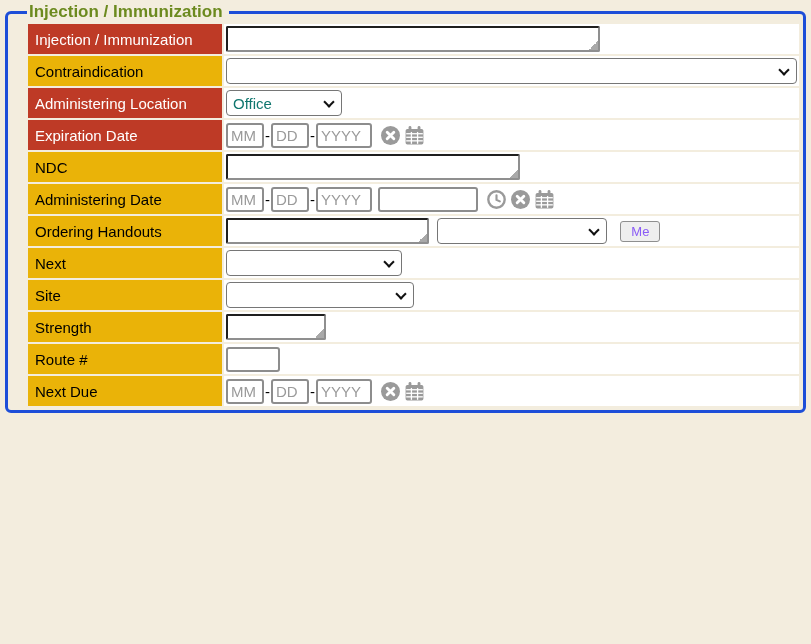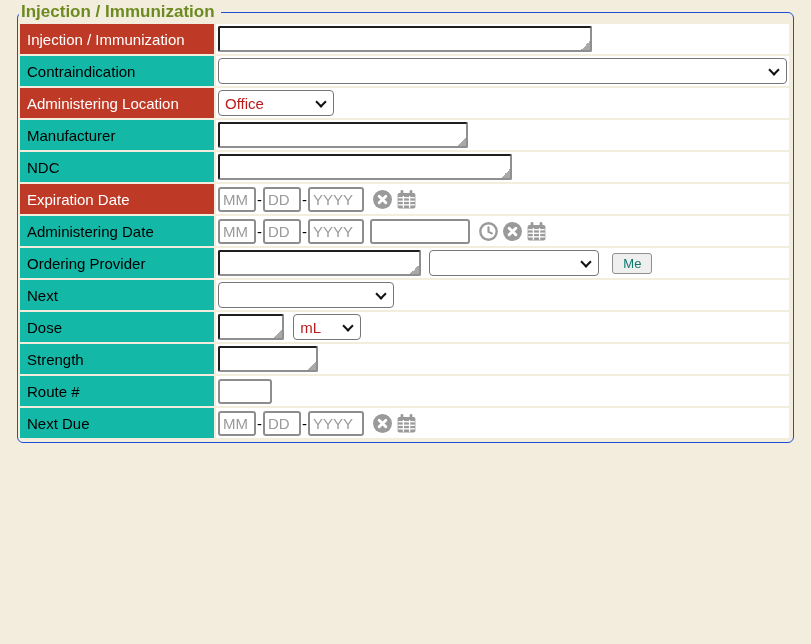--- a/index.html
+++ b/index.html
@@ -5,33 +5,33 @@
   html,body{margin:0;padding:0;}
   body{
     width:811px;height:644px;
     background:#f3edde;
     font-family:"Liberation Sans", sans-serif;
     font-size:15px;color:#000;
     box-sizing:border-box;
     padding:2px 2px 0 2px;
   }
   fieldset{
-    margin:0 15px;
-    border:1px solid #1d4ed8;
+    margin:0 3px;
+    border:3px solid #1d4ed8;
     border-radius:6px;
-    padding:0 2px 2px 0;
+    padding:0 2px 2px 18px;
   }
   legend{
     font-weight:bold;font-size:17px;color:#6c8a1f;
     padding:0 6px 0 2px;margin-left:1px;
   }
   table.form{width:100%;border-collapse:separate;border-spacing:2px;}
   td{vertical-align:middle;}
   td.label{
-    width:180px;background:#14b8a6;
+    width:180px;background:#eab308;
     padding:3px 7px;height:24px;font-size:15px;
   }
   td.label.req{background:#be3a26;color:#fff;}
   td.value{background:#fff;padding:2px 2px;}
   
   .inp{
     box-sizing:border-box;height:26px;
     border:2px solid;border-color:#1f1f1f #8f8f8f #8f8f8f #1f1f1f;
     border-radius:2px;
     background:linear-gradient(to bottom right,transparent 50%,#a9a9a9 50%) right bottom / 9px 9px no-repeat #fff;
@@ -57,34 +57,34 @@
   .sw::after{
     content:"";position:absolute;right:9px;top:50%;
     width:6px;height:6px;margin-top:-5px;
     border-right:2px solid #111;border-bottom:2px solid #111;
     transform:rotate(45deg);pointer-events:none;
   }
   select.sel{
     box-sizing:border-box;height:26px;
     -webkit-appearance:none;appearance:none;
     border:1px solid #767676;border-radius:4px;background:#fff;
-    font:15px "Liberation Sans",sans-serif;color:#b91c1c;
+    font:15px "Liberation Sans",sans-serif;color:#0f766e;
     padding:2px 24px 2px 6px;
   }
   .sw.block{display:block;}
   .sw.block select{width:100%;}
   textarea.cmt{
     box-sizing:border-box;width:392px;height:62px;
     border:1px solid #8a8a8a;border-radius:2px;
     font:15px "Liberation Sans",sans-serif;resize:both;background:#fff;
   }
   .icon{vertical-align:-4px;margin-left:5px;cursor:pointer;}
   .icon.first{margin-left:9px;}
   .me-btn{
-    font:13px "Liberation Sans",sans-serif;color:#0f766e;
+    font:13px "Liberation Sans",sans-serif;color:#8b5cf6;
     background:#efefef;border:1px solid #8f8f8f;border-radius:3px;
     padding:2px 10px;margin-left:9px;vertical-align:middle;cursor:pointer;
   }
   a.vis{color:#000;text-decoration:underline;}
 </style>
 </head>
 <body>
 
 <fieldset>
   <legend>Injection / Immunization</legend>
@@ -110,29 +110,20 @@
       <td class="value">
         <span class="sw">
           <select class="sel" style="width:116px">
             <option>Office</option>
           </select>
         </span>
       </td>
     </tr>
 
 
-    <tr>
-      <td class="label">Manufacturer</td>
-      <td class="value"><input class="inp" style="width: 250px;"></td>
-    </tr>
-
-    <tr>
-      <td class="label">NDC</td>
-      <td class="value"><input class="inp" style="width: 294px;"></td>
-    </tr>
 
     <tr>
       <td class="label req">Expiration Date</td>
       <td class="value">
         <input class="date" placeholder="MM" style=""><span class="sep">-</span><input class="date" placeholder="DD" style=""><span class="sep">-</span><input class="date year" placeholder="YYYY" style=""><svg class="icon first" width="19" height="19" viewBox="0 0 16 16">
               <circle cx="8" cy="8" r="8" fill="#9a9a9a"></circle>
               <path d="M5.2 5.2 L10.8 10.8 M10.8 5.2 L5.2 10.8" stroke="#fff" stroke-width="2.4" stroke-linecap="round"></path>
             </svg><svg class="icon" width="19" height="19" viewBox="0 0 16 16">
               <rect x="0.5" y="2.5" width="15" height="13" rx="1.5" fill="#9a9a9a"></rect>
               <rect x="3" y="0" width="2.4" height="4.5" rx="1.2" fill="#9a9a9a"></rect>
@@ -142,20 +133,25 @@
                 <line x1="1" y1="9.5" x2="15" y2="9.5"></line>
                 <line x1="1" y1="12.5" x2="15" y2="12.5"></line>
                 <line x1="5.4" y1="5" x2="5.4" y2="15"></line>
                 <line x1="10.6" y1="5" x2="10.6" y2="15"></line>
               </g>
             </svg>
       </td>
     </tr>
 
     <tr>
+      <td class="label">NDC</td>
+      <td class="value"><input class="inp" style="width: 294px;"></td>
+    </tr>
+
+    <tr>
       <td class="label">Administering Date</td>
       <td class="value">
         <input class="date" placeholder="MM" style=""><span class="sep">-</span><input class="date" placeholder="DD" style=""><span class="sep">-</span><input class="date year" placeholder="YYYY" style=""><input class="date time" style="margin-left: 6px;"><svg class="icon first" width="19" height="19" viewBox="0 0 16 16">
               <circle cx="8" cy="8" r="6.9" fill="none" stroke="#9a9a9a" stroke-width="2"></circle>
               <path d="M8 4.5 L8 8.3 L10.8 9.6" fill="none" stroke="#9a9a9a" stroke-width="1.8" stroke-linecap="round"></path>
             </svg><svg class="icon" width="19" height="19" viewBox="0 0 16 16">
               <circle cx="8" cy="8" r="8" fill="#9a9a9a"></circle>
               <path d="M5.2 5.2 L10.8 10.8 M10.8 5.2 L5.2 10.8" stroke="#fff" stroke-width="2.4" stroke-linecap="round"></path>
             </svg><svg class="icon" width="19" height="19" viewBox="0 0 16 16">
               <rect x="0.5" y="2.5" width="15" height="13" rx="1.5" fill="#9a9a9a"></rect>
@@ -166,52 +162,49 @@
                 <line x1="1" y1="9.5" x2="15" y2="9.5"></line>
                 <line x1="1" y1="12.5" x2="15" y2="12.5"></line>
                 <line x1="5.4" y1="5" x2="5.4" y2="15"></line>
                 <line x1="10.6" y1="5" x2="10.6" y2="15"></line>
               </g>
             </svg>
       </td>
     </tr>
 
     <tr>
-      <td class="label">Ordering Provider</td>
+      <td class="label">Ordering Handouts</td>
       <td class="value">
         <input class="inp" style="width: 203px; vertical-align: middle;">
         <span class="sw" style="margin-left:4px">
           <select class="sel" style="width:170px"><option></option></select>
         </span>
         <button class="me-btn">Me</button>
       </td>
     </tr>
 
 
     <tr>
       <td class="label">Next</td>
       <td class="value">
         <span class="sw">
           <select class="sel" style="width:176px"><option></option></select>
         </span>
       </td>
     </tr>
 
-
-    <tr>
-      <td class="label">Dose</td>
-      <td class="value">
-        <input class="inp" style="width: 66px; vertical-align: middle;">
-        <span class="sw" style="margin-left:5px">
-          <select class="sel" style="width:68px">
-            <option>mL</option>
-          </select>
-        </span>
-      </td>
-    </tr>
+    <tr>
+      <td class="label">Site</td>
+      <td class="value">
+        <span class="sw">
+          <select class="sel" style="width:188px"><option></option></select>
+        </span>
+      </td>
+    </tr>
+
 
     <tr>
       <td class="label">Strength</td>
       <td class="value"><input class="inp" style="width: 100px;"></td>
     </tr>
 
     <tr>
       <td class="label">Route #</td>
       <td class="value"><input class="plain" style="width: 54px;"></td>
     </tr>

